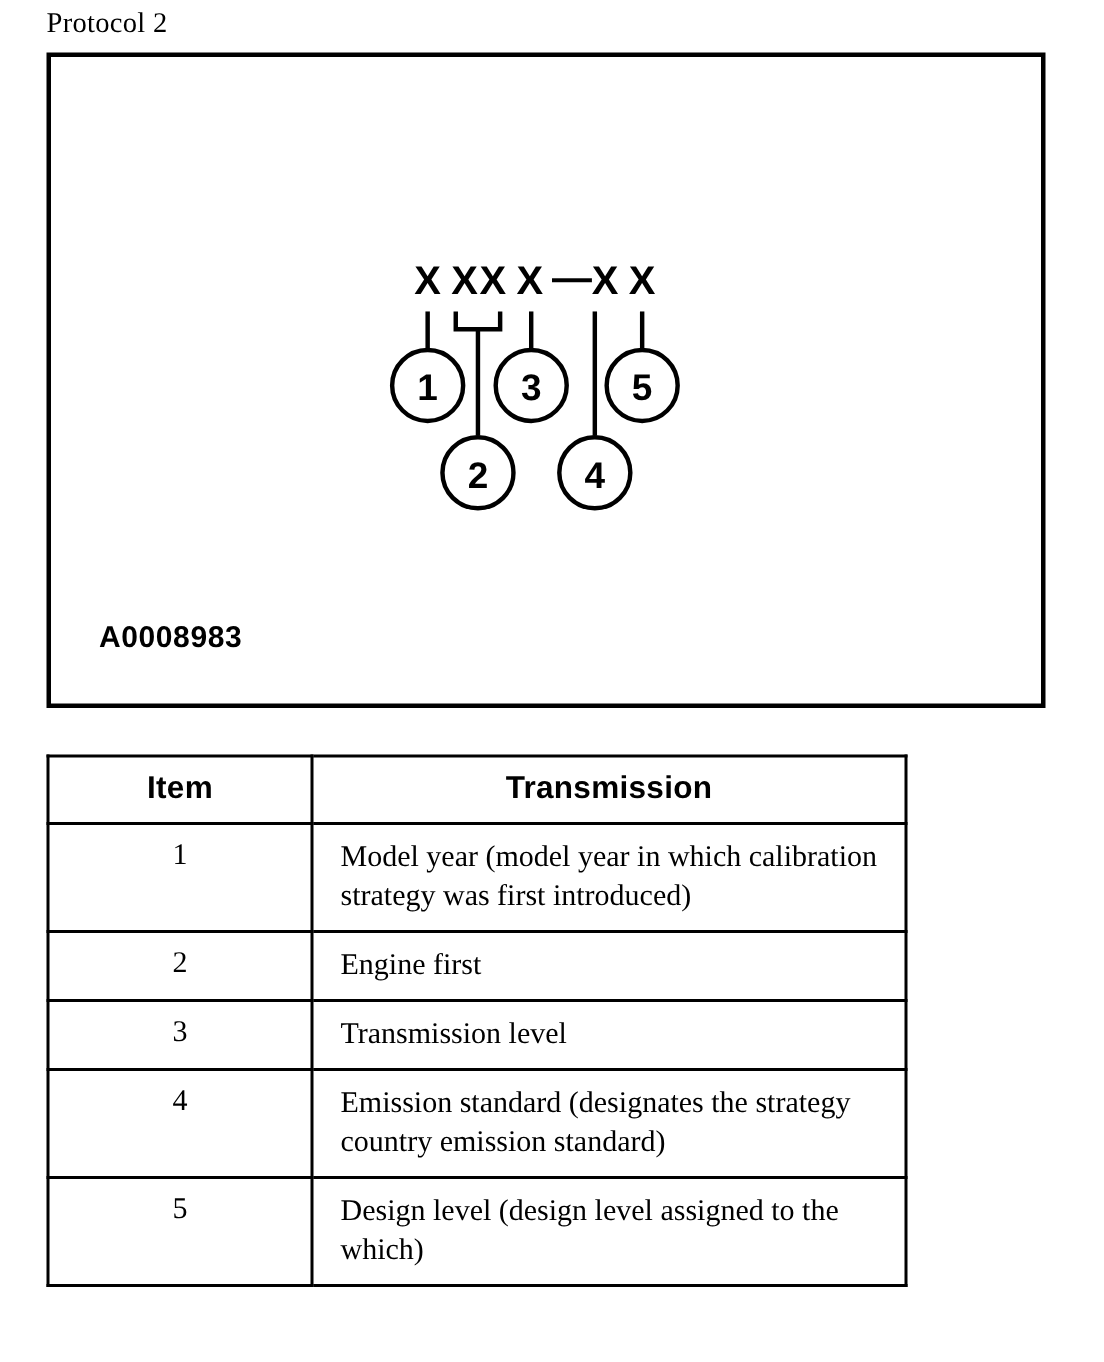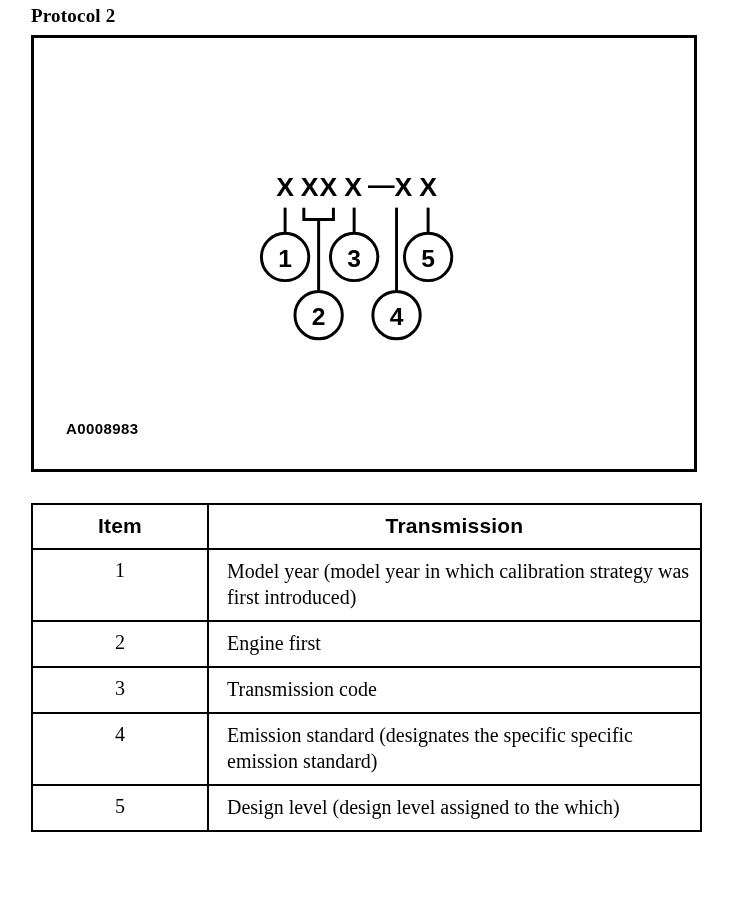--- a/index.html
+++ b/index.html
@@ -15,21 +15,21 @@
     color: #000000;
     overflow: hidden;
   }
 
   
   .page-title {
     position: absolute;
     left: 31px;
     top: 4px;
     font-family: "Liberation Serif", serif;
-    font-weight: bold;
+    font-weight: normal;
     font-size: 19px;
     line-height: 24px;
     letter-spacing: 0.2px;
     white-space: nowrap;
   }
 
   
   .figure-box {
     position: absolute;
     left: 31px;
@@ -47,31 +47,31 @@
     width: 100%;
     height: 100%;
     display: block;
   }
   .fig-id {
     position: absolute;
     left: 32px;
     bottom: 32px;
     font-family: "Liberation Sans", sans-serif;
     font-weight: bold;
-    font-size: 15px;
+    font-size: 20px;
     letter-spacing: 0.4px;
     white-space: nowrap;
   }
 
   
   .spec-table {
     position: absolute;
     left: 31px;
     top: 503px;
-    width: 671px;
+    width: 574px;
     border-collapse: collapse;
     table-layout: fixed;
     background: #ffffff;
   }
   .spec-table td,
   .spec-table th {
     border: 2px solid #000000;
     vertical-align: top;
     background: #ffffff;
   }
@@ -175,24 +175,24 @@
     <tr>
       <td class="cell-item">1</td>
       <td class="cell-desc">Model year (model year in which calibration strategy was first introduced)</td>
     </tr>
     <tr>
       <td class="cell-item">2</td>
       <td class="cell-desc">Engine first</td>
     </tr>
     <tr>
       <td class="cell-item">3</td>
-      <td class="cell-desc">Transmission code</td>
+      <td class="cell-desc">Transmission level</td>
     </tr>
     <tr>
       <td class="cell-item">4</td>
-      <td class="cell-desc">Emission standard (designates the specific specific emission standard)</td>
+      <td class="cell-desc">Emission standard (designates the strategy country emission standard)</td>
     </tr>
     <tr>
       <td class="cell-item">5</td>
       <td class="cell-desc">Design level (design level assigned to the which)</td>
     </tr>
   </tbody>
 </table>
 
 </body></html>

